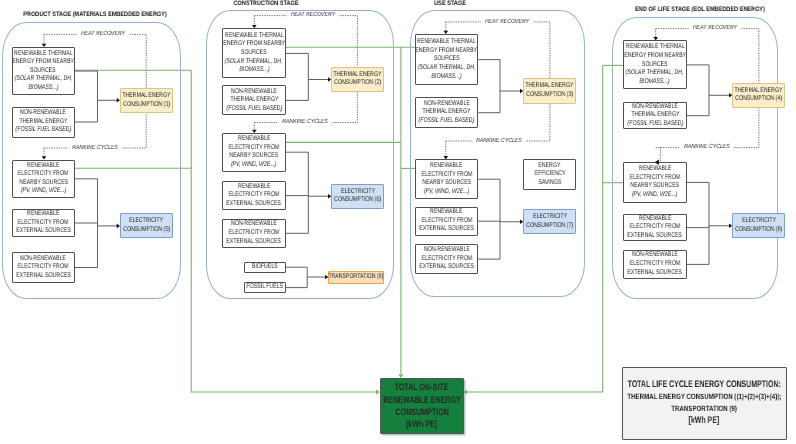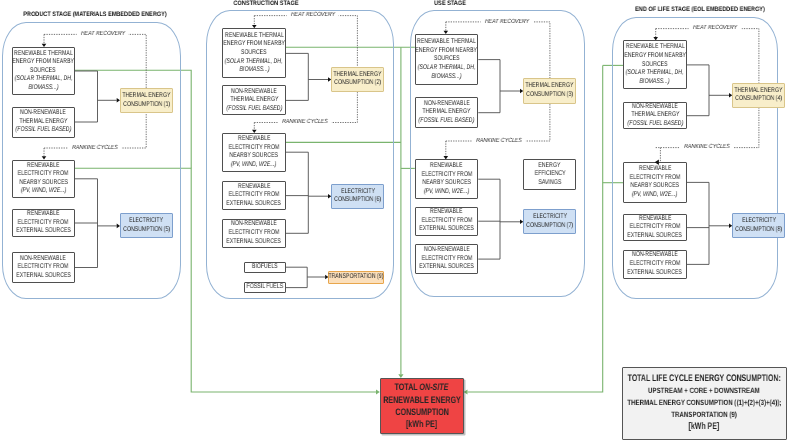--- a/index.html
+++ b/index.html
@@ -18,21 +18,21 @@
      display:flex;align-items:center;justify-content:center;}
 .node .nbody{width:100%;}
 .node .ln{font-size:6.8px;line-height:8.6px;white-space:nowrap;display:flex;justify-content:center;align-items:center;height:8.6px;}
 .node .ln>span{display:inline-block;transform:scaleX(0.767);transform-origin:center;will-change:transform;}
 .node .ln.it{font-style:italic;}
 .node .ln>span b{font-weight:inherit;}
 .node .ln>span i{font-style:italic;}
 .node.thermal{background:#f8eeca;border-color:#d9c58a;}
 .node.elec{background:#cfe0f4;border-color:#7d9fcd;}
 .node.transp{background:#fbdfbb;border-color:#e8a64c;}
-.node.total{background:#ef4444;border:1.1px solid #555;box-shadow:1.5px 1.5px 0 rgba(0,0,0,0.25);}
+.node.total{background:#15803d;border:1.1px solid #555;box-shadow:1.5px 1.5px 0 rgba(0,0,0,0.25);}
 .node.total .ln{font-size:9.4px;line-height:12.3px;font-weight:bold;height:12.3px;}
 .node.total .ln>span{display:inline-block;transform:scaleX(0.76);will-change:transform;}
 .node.lifecycle{background:#f2f2f2;border:1.1px solid #555;}
 .node.lifecycle .ln{font-size:7.7px;line-height:12.0px;font-weight:bold;height:12.0px;}
 .node.lifecycle .ln.big{font-size:9.5px;}
 .node.lifecycle .ln>span{display:inline-block;transform:scaleX(0.80);will-change:transform;}
 .node.lifecycle .ln.big>span{transform:scaleX(0.735);}
 .flowlbl{position:absolute;font-size:6px;line-height:8.6px;font-style:italic;white-space:nowrap;transform:translateX(-50%);background:#fff;padding:0 1px;color:#262626;}
 .flowlbl>span{display:inline-block;transform:scaleX(0.87);will-change:transform;}
 svg.ov{position:absolute;left:0;top:0;width:796px;height:444px;overflow:visible;}
@@ -575,23 +575,20 @@
         <span>[kWh PE]</span>
       </div>
     </div>
   </div>
 <div class="node lifecycle" style="left:621.8px;top:366.5px;width:164.8px;height:73.8px;">
     <div class="nbody">
       <div class="ln big">
         <span>TOTAL LIFE CYCLE ENERGY CONSUMPTION:</span>
       </div>
       <div class="ln">
-        <span>UPSTREAM + CORE + DOWNSTREAM</span>
-      </div>
-      <div class="ln">
         <span>THERMAL ENERGY CONSUMPTION ((1)+(2)+(3)+(4));</span>
       </div>
       <div class="ln">
         <span>TRANSPORTATION (9)</span>
       </div>
       <div class="ln big">
         <span>[kWh PE]</span>
       </div>
     </div>
   </div>

